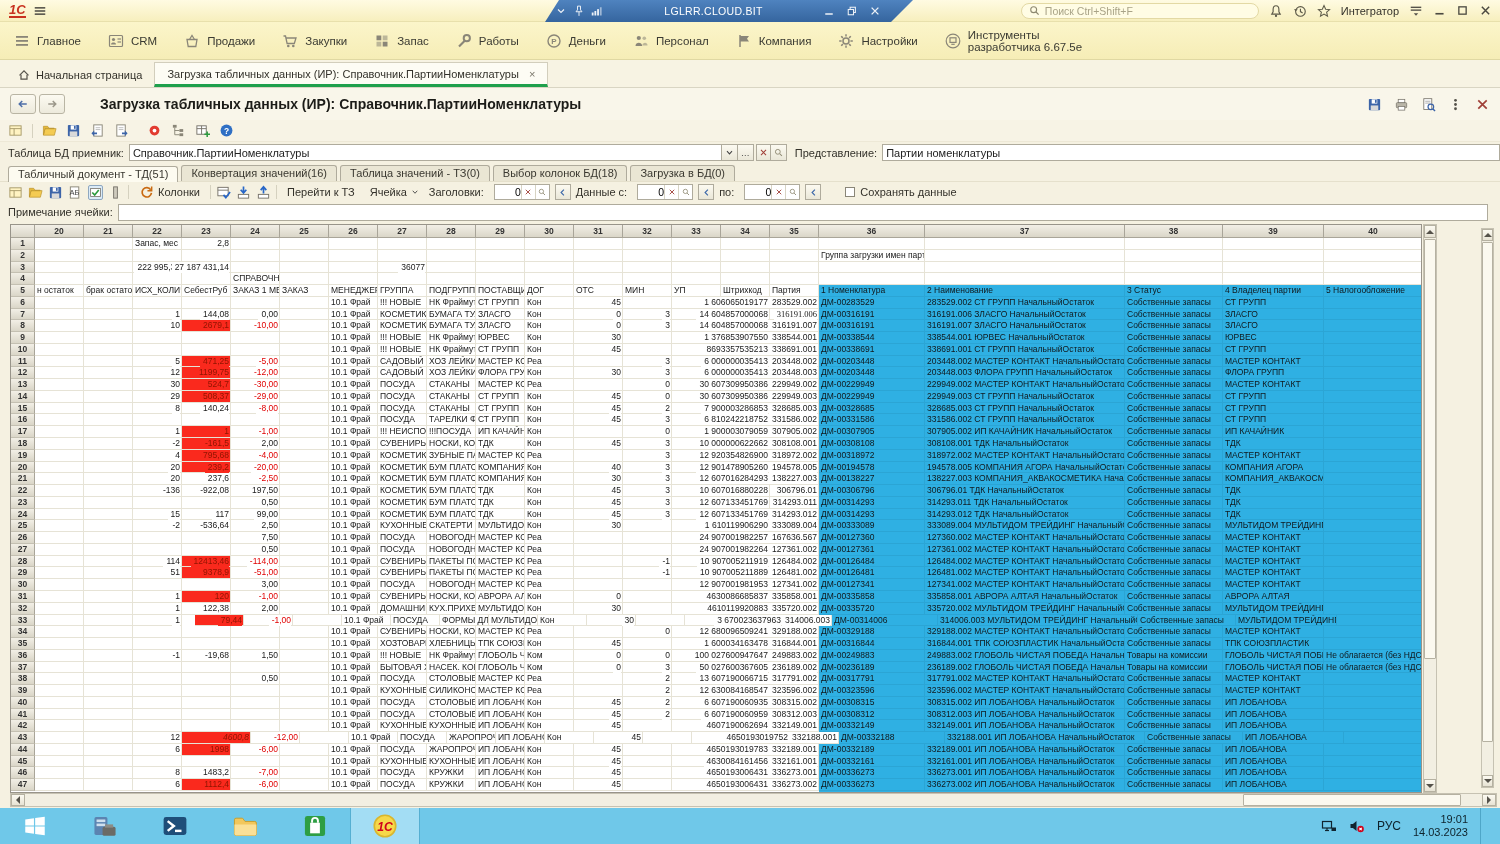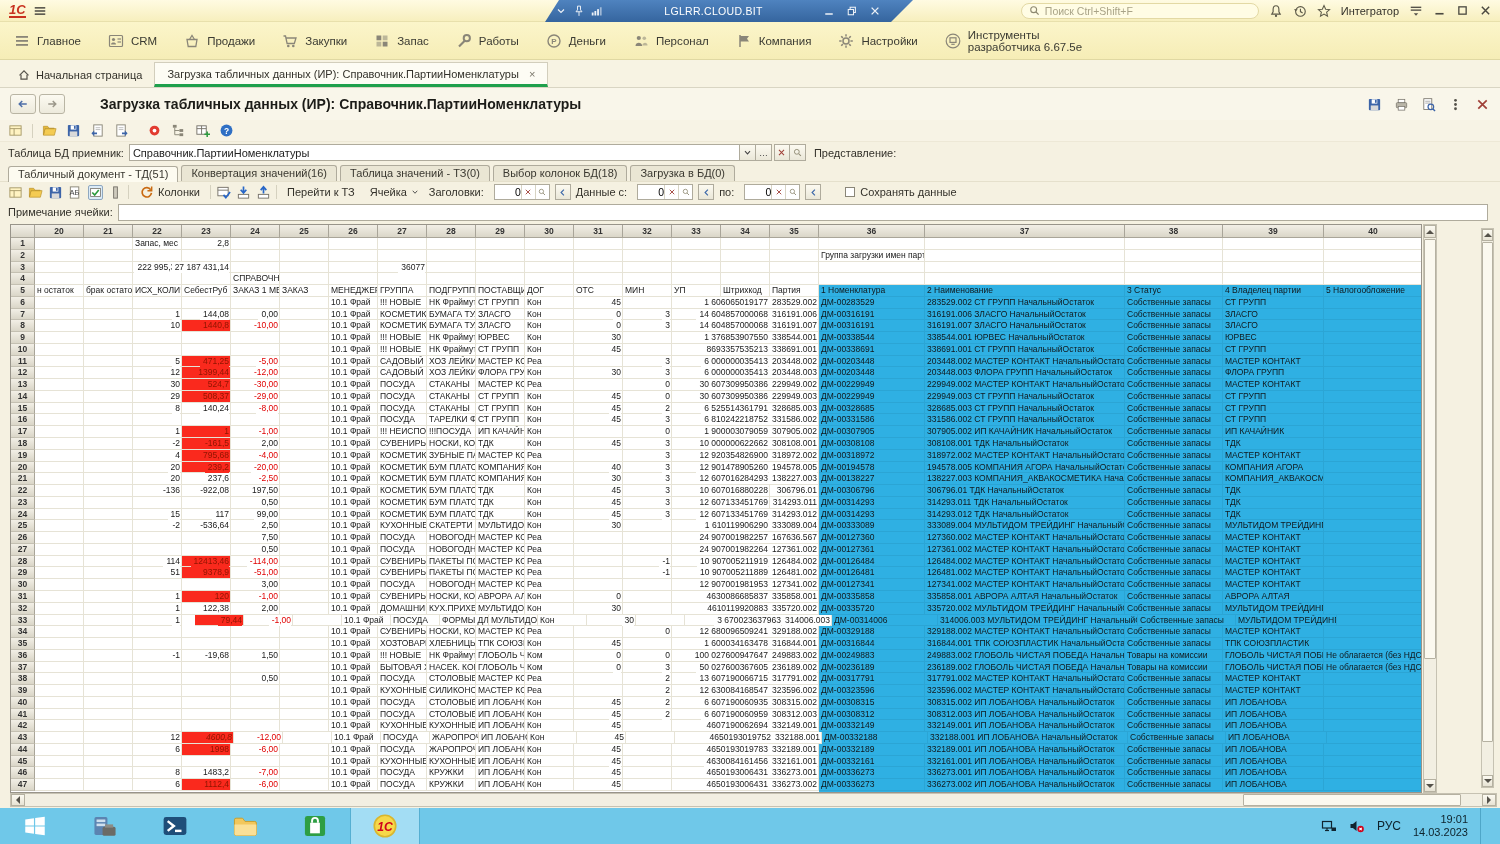--- a/index.html
+++ b/index.html
@@ -544,20 +544,21 @@
     </span>
   <span class="fbtn">
       <span class="icon">
         <svg viewBox="0 0 16 16">
           <circle cx="6.8" cy="6.8" r="4.3" fill="none" stroke="#8D8870" stroke-width="1.6"></circle>
           <line x1="10.2" y1="10.2" x2="14" y2="14" stroke="#8D8870" stroke-width="1.8"></line>
         </svg>
       </span>
     </span>
   <span class="flabel" style="margin-left:8px">Представление:</span>
+  <input class="tinput" style="width: 636px;" value="Партии номенклатуры">
 </div>
 
 <div class="subtabs" id="subtabs">
     <div class="stab active">Табличный документ - ТД(51)</div>
     <div class="stab">Конвертация значений(16)</div>
     <div class="stab">Таблица значений - ТЗ(0)</div>
     <div class="stab">Выбор колонок БД(18)</div>
     <div class="stab">Загрузка в БД(0)</div>
   </div>
 
@@ -933,38 +934,38 @@
       <div class="gc" style="width: 49px; overflow: visible;">
         <span class="num">0</span>
       </div>
       <div class="gc" style="width: 49px; overflow: visible;">
         <span class="num">3</span>
       </div>
       <div class="gc" style="width: 49px;"></div>
       <div class="gc" style="width: 49px; overflow: visible;">
         <span class="num">14 604857000068</span>
       </div>
-      <div class="gc" style="width: 49px; overflow: visible;">
+      <div class="gc" style="width: 49px; overflow: visible; font-family: Liberation Serif, serif;">
         <span class="num">316191.006</span>
       </div>
       <div class="gc sel" style="width: 106px;">ДМ-00316191</div>
       <div class="gc sel" style="width: 200px;">316191.006 ЗЛАСГО НачальныйОстаток</div>
       <div class="gc sel" style="width: 98px;">Собственные запасы</div>
       <div class="gc sel" style="width: 101px;">ЗЛАСГО</div>
       <div class="gc sel" style="width: 99px;"></div>
     </div>
     <div class="grow">
       <div class="rn">8</div>
       <div class="gc" style="width: 49px;"></div>
       <div class="gc" style="width: 49px;"></div>
       <div class="gc" style="width: 49px; overflow: visible;">
         <span class="num">10</span>
       </div>
       <div class="gc red" style="width: 49px; overflow: visible;">
-        <span class="num">1440,8</span>
+        <span class="num">2679,1</span>
       </div>
       <div class="gc neg" style="width: 49px; overflow: visible;">
         <span class="num">-10,00</span>
       </div>
       <div class="gc" style="width: 49px;"></div>
       <div class="gc" style="width: 49px;">10.1 Фрай</div>
       <div class="gc" style="width: 49px;">КОСМЕТИКА</div>
       <div class="gc" style="width: 49px;">БУМАГА ТУА</div>
       <div class="gc" style="width: 49px;">ЗЛАСГО</div>
       <div class="gc" style="width: 49px;">Кон</div>
@@ -1084,21 +1085,21 @@
       <div class="gc sel" style="width: 99px;"></div>
     </div>
     <div class="grow">
       <div class="rn">12</div>
       <div class="gc" style="width: 49px;"></div>
       <div class="gc" style="width: 49px;"></div>
       <div class="gc" style="width: 49px; overflow: visible;">
         <span class="num">12</span>
       </div>
       <div class="gc red" style="width: 49px; overflow: visible;">
-        <span class="num">1399,44</span>
+        <span class="num">1199,75</span>
       </div>
       <div class="gc neg" style="width: 49px; overflow: visible;">
         <span class="num">-12,00</span>
       </div>
       <div class="gc" style="width: 49px;"></div>
       <div class="gc" style="width: 49px;">10.1 Фрай</div>
       <div class="gc" style="width: 49px;">САДОВЫЙ ИН</div>
       <div class="gc" style="width: 49px;">ХОЗ ЛЕЙКИ</div>
       <div class="gc" style="width: 49px;">ФЛОРА ГРУП</div>
       <div class="gc" style="width: 49px;">Кон</div>
@@ -1215,21 +1216,21 @@
       <div class="gc" style="width: 49px;">СТ ГРУПП</div>
       <div class="gc" style="width: 49px;">Кон</div>
       <div class="gc" style="width: 49px; overflow: visible;">
         <span class="num">45</span>
       </div>
       <div class="gc" style="width: 49px; overflow: visible;">
         <span class="num">2</span>
       </div>
       <div class="gc" style="width: 49px;"></div>
       <div class="gc" style="width: 49px; overflow: visible;">
-        <span class="num">6 525514361791</span>
+        <span class="num">7 900003286853</span>
       </div>
       <div class="gc" style="width: 49px; overflow: visible;">
         <span class="num">328685.003</span>
       </div>
       <div class="gc sel" style="width: 106px;">ДМ-00328685</div>
       <div class="gc sel" style="width: 200px;">328685.003 СТ ГРУПП НачальныйОстаток</div>
       <div class="gc sel" style="width: 98px;">Собственные запасы</div>
       <div class="gc sel" style="width: 101px;">СТ ГРУПП</div>
       <div class="gc sel" style="width: 99px;"></div>
     </div>
@@ -2153,21 +2154,21 @@
       <div class="gc sel" style="width: 101px;">ИП ЛОБАНОВА</div>
       <div class="gc sel" style="width: 99px;"></div>
     </div>
     <div class="grow">
       <div class="rn">43</div>
       <div class="gc" style="width: 49px;"></div>
       <div class="gc" style="width: 49px;"></div>
       <div class="gc" style="width: 49px; overflow: visible;">
         <span class="num">12</span>
       </div>
-      <div class="gc red" style="width: 52px; overflow: visible; font-style: italic;">
+      <div class="gc red" style="width: 69px; overflow: visible; font-style: italic;">
         <span class="num">4600,8</span>
       </div>
       <div class="gc neg" style="width: 49px; overflow: visible;">
         <span class="num">-12,00</span>
       </div>
       <div class="gc" style="width: 49px;"></div>
       <div class="gc" style="width: 49px;">10.1 Фрай</div>
       <div class="gc" style="width: 49px;">ПОСУДА</div>
       <div class="gc" style="width: 49px;">ЖАРОПРОЧН</div>
       <div class="gc" style="width: 49px;">ИП ЛОБАНОВ</div>

